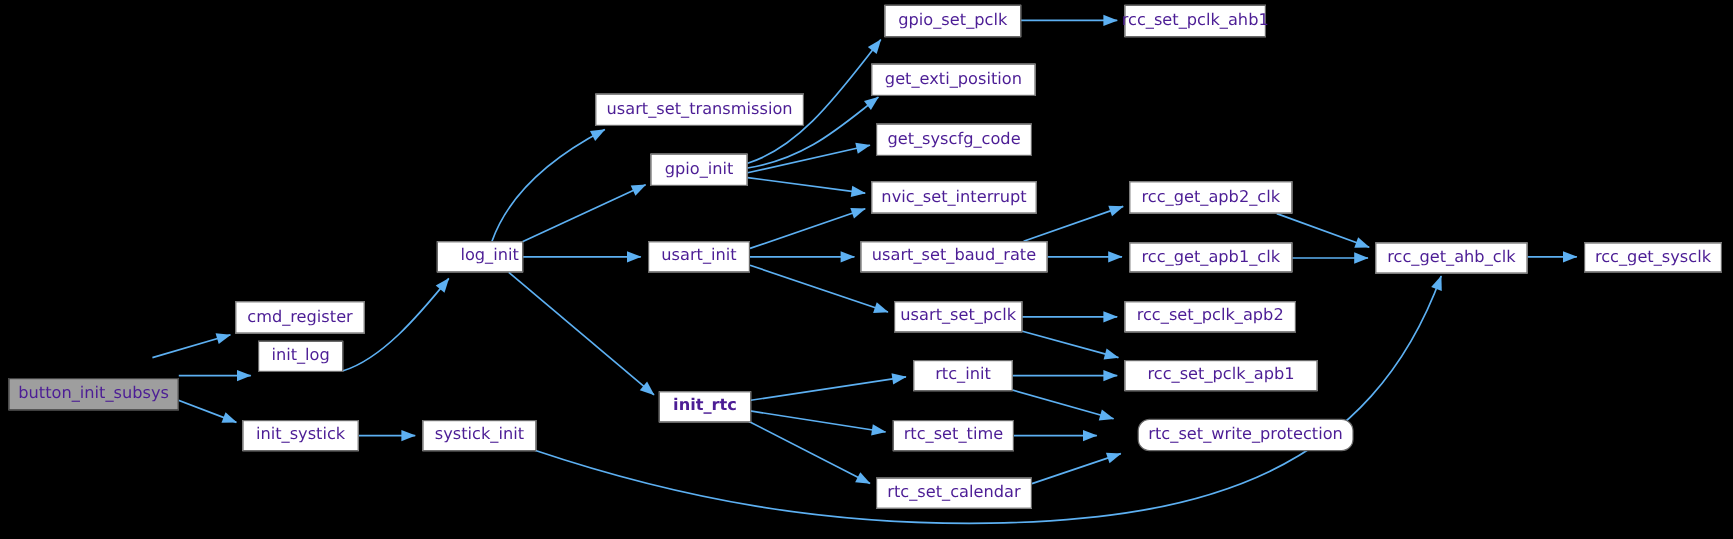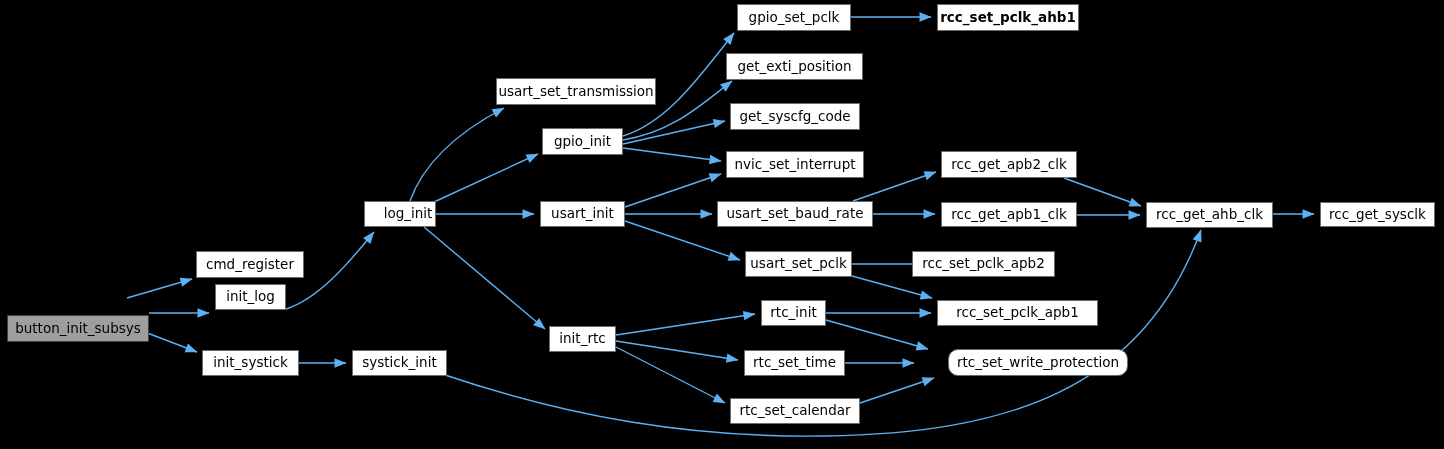--- a/index.html
+++ b/index.html
@@ -12,21 +12,21 @@
   }
   .edges{position:absolute;left:0;top:0;width:100%;height:100%;}
   .edge{fill:none;stroke:var(--edge,#5db0f2);stroke-width:1.4px;}
   .arrowhead{fill:var(--edge,#5db0f2);}
   .node{
     position:absolute;
     box-sizing:border-box;
     display:flex;align-items:center;justify-content:center;
     background:var(--node-fill,#fff);
     border:1.5px solid var(--node-border,#6a6a6a);
-    color:#000000;
+    color:#4c1d95;
     font-size:13.5px;
     line-height:1;
     white-space:nowrap;
     z-index:2;
   }
   .node.hl{
     background:var(--hl-fill,#9e9e9e);
     border-color:var(--hl-border,#424242);
   }
 </style>
@@ -75,35 +75,35 @@
         <path d="M445,375 C570,417 690,438 825,436 C1005,433 1142,392 1201,230" class="edge" marker-end="url(#arrow)"></path>
       </g>
   </svg>
   <div id="node-layer">
       <div class="node hl" style="left: 7px; top: 299px; width: 142px; height: 27px; margin-top: 16px;">button_init_subsys</div>
       <div class="node" style="left: 196px; top: 251px; width: 108px; height: 27px;">cmd_register</div>
       <div class="node" style="left: 215px; top: 284px; width: 71px; height: 26px;">init_log</div>
       <div class="node" style="left: 202px; top: 350px; width: 97px; height: 26px; text-align: right;">init_systick</div>
       <div class="node" style="left: 364px; top: 201px; width: 72px; height: 26px; padding-left: 16px;">log_init</div>
       <div class="node" style="left: 352px; top: 350px; width: 95px; height: 26px;">systick_init</div>
-      <div class="node" style="left: 496px; top: 78px; width: 160px; height: 27px;">usart_set_transmission</div>
+      <div class="node" style="left: 496px; top: 78px; width: 174px; height: 27px;">usart_set_transmission</div>
       <div class="node" style="left: 542px; top: 128px; width: 81px; height: 27px;">gpio_init</div>
       <div class="node" style="left: 540px; top: 201px; width: 85px; height: 26px;">usart_init</div>
-      <div class="node" style="left: 549px; top: 326px; width: 67px; height: 26px;">init_rtc</div>
+      <div class="node" style="left: 549px; top: 326px; width: 77px; height: 26px; font-weight: bold;">init_rtc</div>
       <div class="node" style="left: 737px; top: 4px; width: 114px; height: 27px;">gpio_set_pclk</div>
       <div class="node" style="left: 726px; top: 53px; width: 137px; height: 27px;">get_exti_position</div>
       <div class="node" style="left: 730px; top: 103px; width: 130px; height: 27px;">get_syscfg_code</div>
       <div class="node" style="left: 726px; top: 151px; width: 138px; height: 27px;">nvic_set_interrupt</div>
       <div class="node" style="left: 717px; top: 201px; width: 156px; height: 26px;">usart_set_baud_rate</div>
       <div class="node" style="left: 745px; top: 251px; width: 107px; height: 26px;">usart_set_pclk</div>
-      <div class="node" style="left: 761px; top: 300px; width: 65px; height: 26px;">rtc_init</div>
+      <div class="node" style="left: 761px; top: 300px; width: 83px; height: 26px;">rtc_init</div>
       <div class="node" style="left: 744px; top: 350px; width: 101px; height: 26px;">rtc_set_time</div>
       <div class="node" style="left: 730px; top: 398px; width: 130px; height: 26px;">rtc_set_calendar</div>
-      <div class="node" style="left: 937px; top: 4px; width: 142px; height: 27px; font-weight: bold;">rcc_set_pclk_ahb1</div>
+      <div class="node" style="left: 937px; top: 4px; width: 118px; height: 27px;">rcc_set_pclk_ahb1</div>
       <div class="node" style="left: 941px; top: 151px; width: 136px; height: 27px;">rcc_get_apb2_clk</div>
       <div class="node" style="left: 941px; top: 202px; width: 136px; height: 25px;">rcc_get_apb1_clk</div>
-      <div class="node" style="left: 912px; top: 251px; width: 143px; height: 26px;">rcc_set_pclk_apb2</div>
+      <div class="node" style="left: 937px; top: 251px; width: 143px; height: 26px;">rcc_set_pclk_apb2</div>
       <div class="node" style="left: 937px; top: 300px; width: 161px; height: 26px;">rcc_set_pclk_apb1</div>
       <div class="node" style="left: 948px; top: 349px; width: 180px; height: 27px; border-radius: 10px;">rtc_set_write_protection</div>
       <div class="node" style="left: 1146px; top: 202px; width: 127px; height: 26px;">rcc_get_ahb_clk</div>
       <div class="node" style="left: 1320px; top: 202px; width: 115px; height: 25px;">rcc_get_sysclk</div>
     </div>
 </div>
 
 </body></html>

